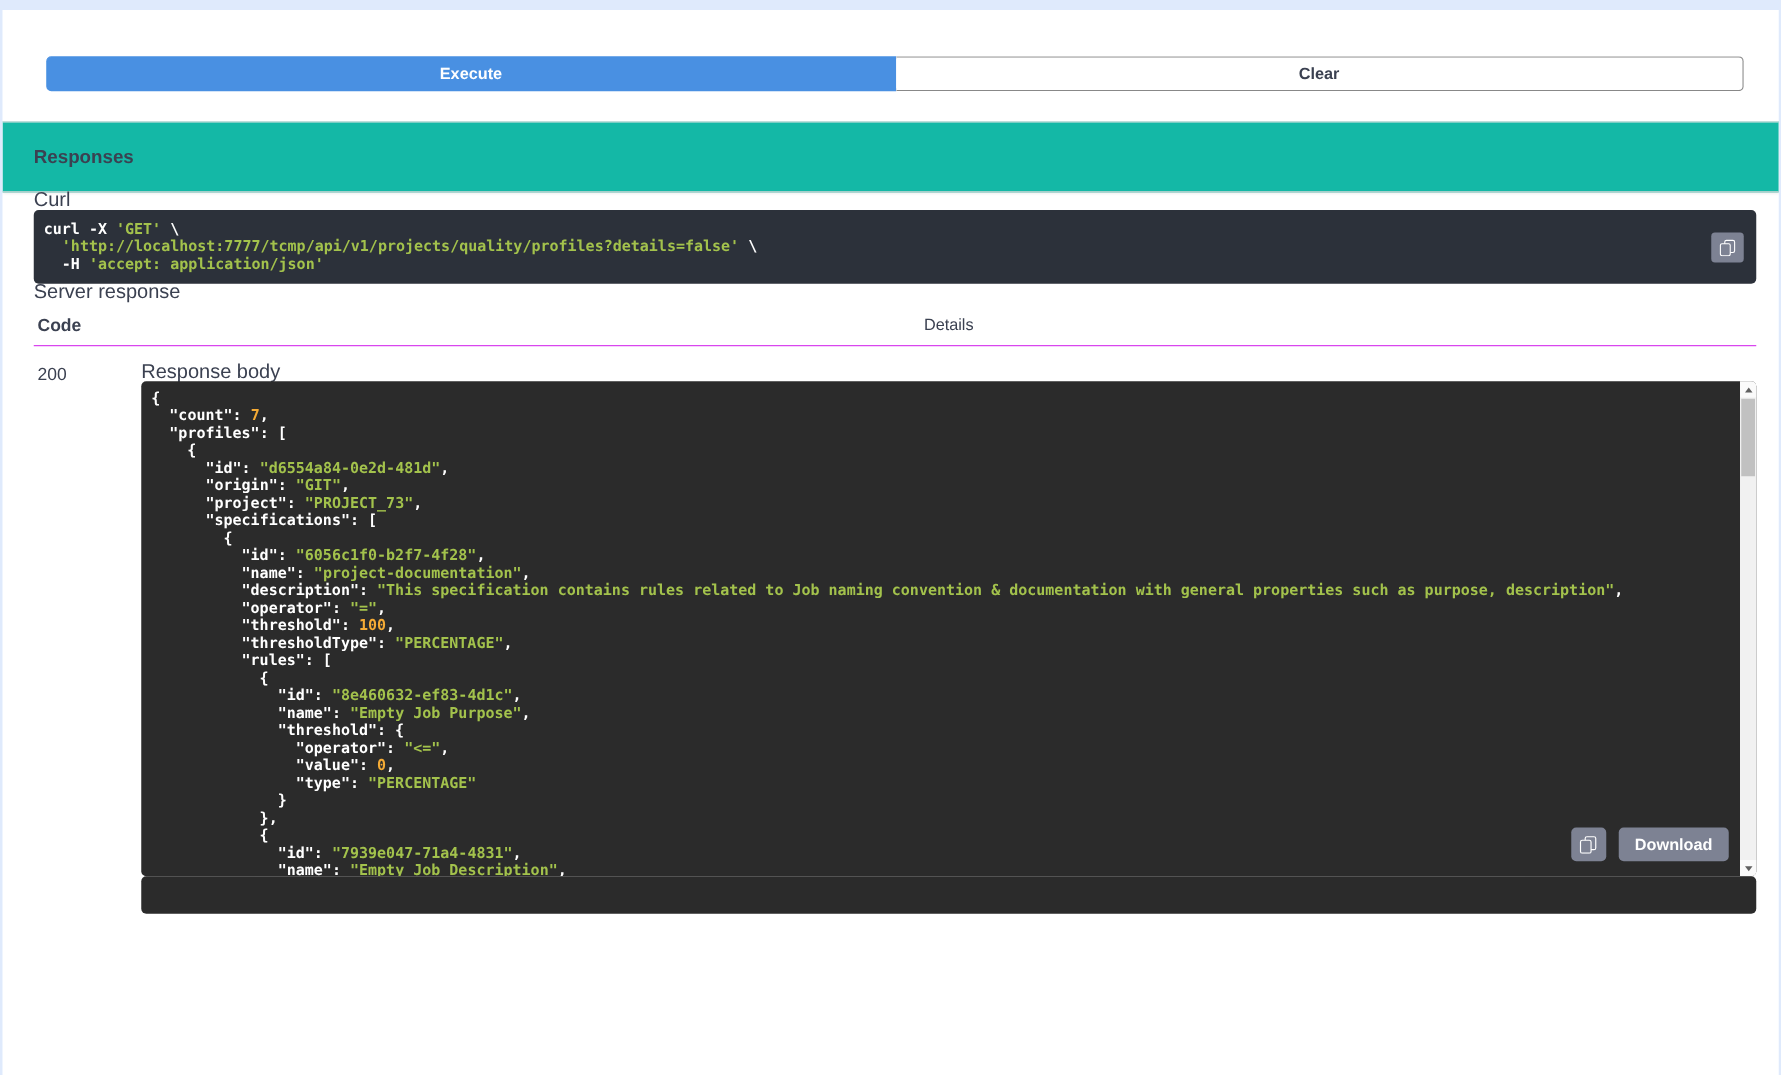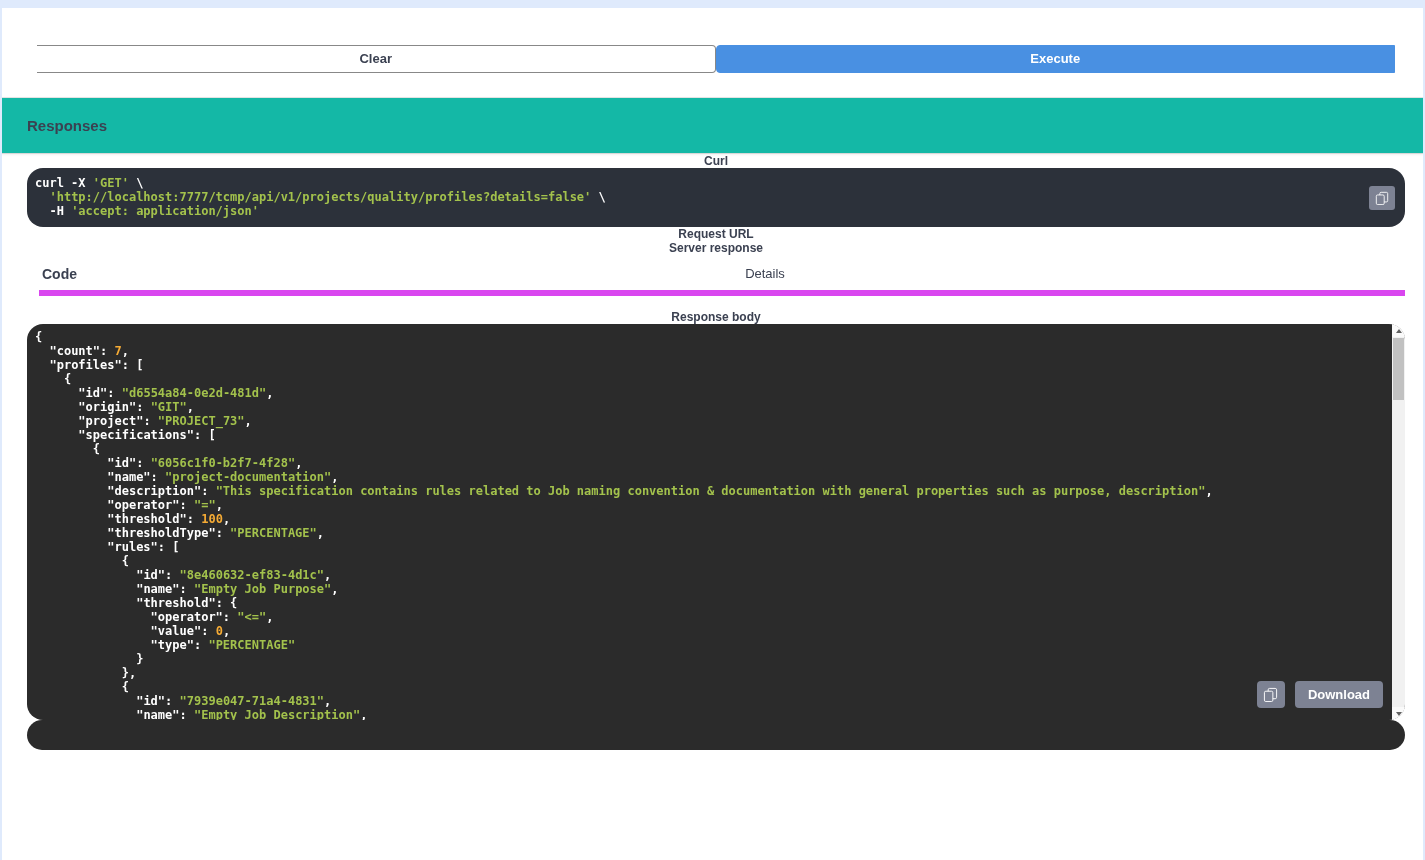--- a/index.html
+++ b/index.html
@@ -68,33 +68,32 @@
     color: var(--labelText, #3b4151);
   }
 
   .responses-inner {
     display: flow-root;
     padding: 0 18px 0 25px;
   }
 
   h5.small-label {
     margin: 0;
-    font-size: 12px;
-    font-weight: 700;
+    font-size: 16px;
+    font-weight: 400;
     color: var(--labelText, #3b4151);
     line-height: 14px;
-    text-align: center;
   }
   .curl-label { margin: 30px 0 4px 3px; }
   .url-label  { margin: 10px 0 4px 3px; }
 
   
   .dark-block {
     background: var(--codeBg, #2c313a);
-    border-radius: 16px;
+    border-radius: 4px;
     position: relative;
     color: #ffffff;
   }
   .dark-block pre {
     margin: 0;
     font-family: "DejaVu Sans Mono", "Liberation Mono", monospace;
     font-size: 12px;
     line-height: 14px;
     font-weight: bold;
     color: #ffffff;
@@ -127,22 +126,21 @@
     right: 10px;
     top: 50%;
     transform: translateY(-50%);
   }
 
   
   .server-label { margin: 15px 0 0 3px; font-size: 13px; }
   .thead {
     display: flex;
     padding: 11px 0 8px;
-    border-bottom: 6px solid #d946ef;
-    margin-left: 12px;
+    border-bottom: 1px solid #d946ef;
   }
   .col-code { width: 86px; padding-left: 3px; flex: none; }
   .thead .col-code { font-size: 14px; font-weight: 700; color: var(--labelText, #3b4151); }
   .thead .col-details { font-size: 13px; font-weight: 400; color: var(--labelText, #3b4151); text-align: center; }
   .tbody-row { display: flex; padding-top: 14px; }
   .status-code {
     font-size: 14px;
     color: var(--labelText, #3b4151);
     padding-left: 3px;
   }
@@ -231,22 +229,22 @@
     background: #c1c1c1;
     cursor: pointer;
   }
 </style>
 </head>
 <body>
 
 <div class="page">
 
   <div class="execute-row">
+    <button class="btn execute">Execute</button>
     <button class="btn clear">Clear</button>
-    <button class="btn execute">Execute</button>
   </div>
 
   <div class="responses-header">
     <h4>Responses</h4>
   </div>
 
   <div class="responses-inner">
 
     <h5 class="small-label curl-label">Curl</h5>
     <div class="dark-block curl-block">
@@ -254,30 +252,30 @@
 <span class="tok-p">  </span><span class="tok-s">'http://localhost:7777/tcmp/api/v1/projects/quality/profiles?details=false'</span><span class="tok-p"> \</span>
 <span class="tok-p">  -H </span><span class="tok-s">'accept: application/json'</span></pre>
       <button class="copy-btn curl-copy">
         <svg width="14" height="14" viewBox="0 0 16 16" fill="none">
           <rect x="5.5" y="1.5" width="9" height="11" rx="1.5" stroke="#ffffff"></rect>
           <rect x="1.5" y="4.5" width="9" height="11" rx="1.5" stroke="#ffffff" fill="#7d8293"></rect>
         </svg>
       </button>
     </div>
 
-    <h5 class="small-label url-label">Request URL</h5>
 
     <h5 class="small-label server-label">Server response</h5>
 
     <div class="thead">
       <div class="col-code">Code</div>
       <div class="col-details">Details</div>
     </div>
 
     <div class="tbody-row">
+      <div class="col-code status-code">200</div>
       <div class="col-details">
         <h5 class="small-label rb-label">Response body</h5>
 
         <div class="dark-block body-block">
           <pre id="json-code"><span class="tok-p">{</span>
 <span class="tok-p">  </span><span class="tok-k">"count"</span><span class="tok-p">:</span><span class="tok-p"> </span><span class="tok-n">7</span><span class="tok-p">,</span>
 <span class="tok-p">  </span><span class="tok-k">"profiles"</span><span class="tok-p">:</span><span class="tok-p"> [</span>
 <span class="tok-p">    {</span>
 <span class="tok-p">      </span><span class="tok-k">"id"</span><span class="tok-p">:</span><span class="tok-p"> </span><span class="tok-s">"d6554a84-0e2d-481d"</span><span class="tok-p">,</span>
 <span class="tok-p">      </span><span class="tok-k">"origin"</span><span class="tok-p">:</span><span class="tok-p"> </span><span class="tok-s">"GIT"</span><span class="tok-p">,</span>

